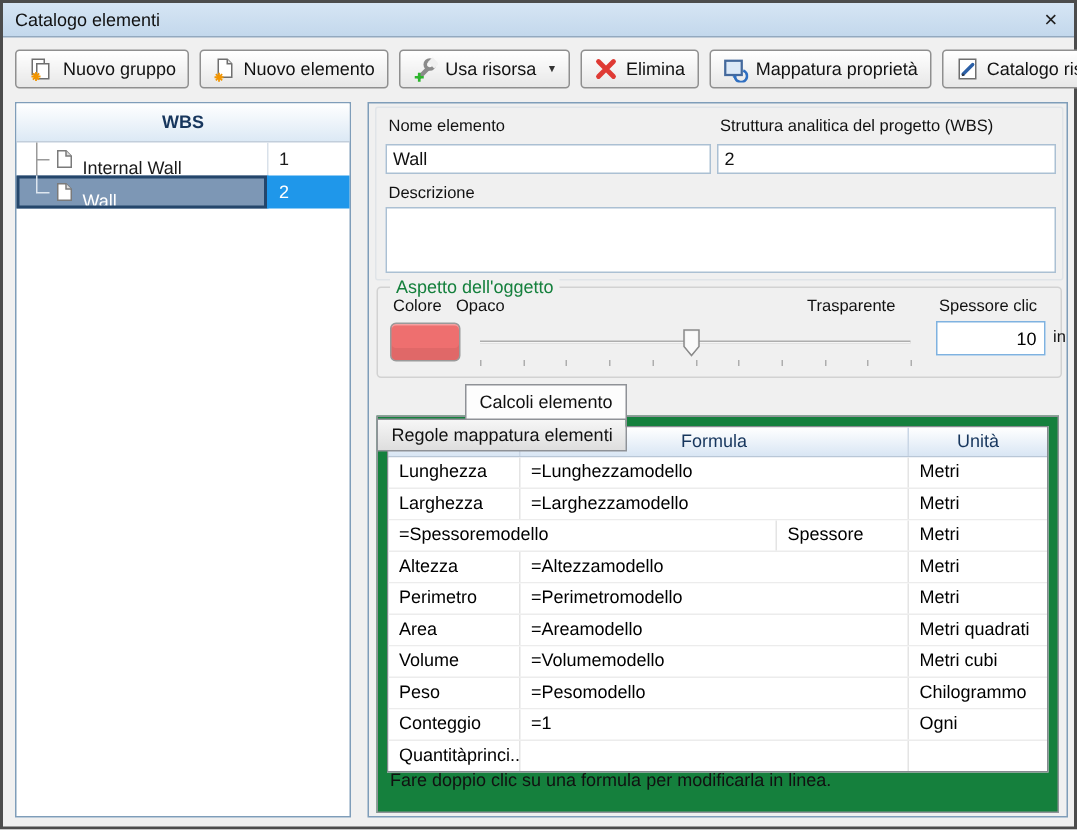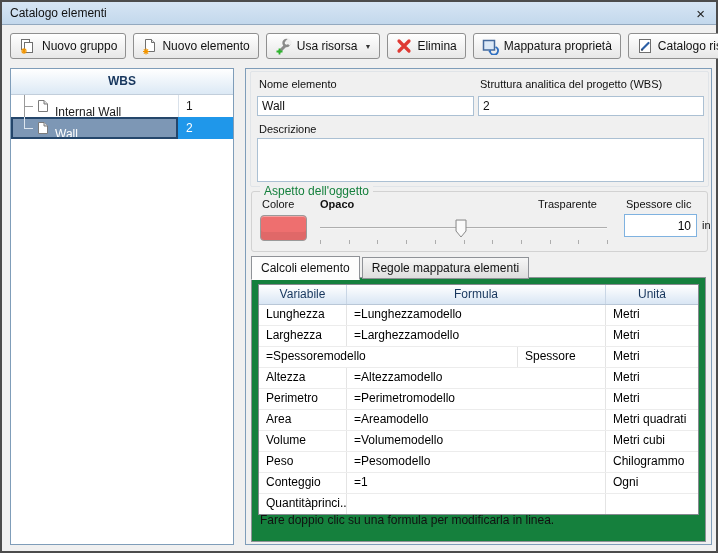--- a/index.html
+++ b/index.html
@@ -103,21 +103,21 @@
   .slider .thumb{position:absolute;top:0;width:12px;height:20px;}
   .slider .ticks{position:absolute;left:0;right:0;top:21px;height:5px;}
   .slider .tick{position:absolute;top:0;width:1px;height:4px;background:#adadad;}
   .spessore-input{
     position:absolute;left:372px;top:22px;width:73px;height:23px;box-sizing:border-box;
     border:1px solid #7fb2e0;background:#fff;font-family:inherit;font-size:12px;
     text-align:right;padding-right:5px;outline:none;
   }
   .unit-lbl{left:450px;top:27px;}
   
-  .tabs{position:absolute;left:5px;top:187px;display:flex;align-items:flex-end;z-index:2;}
+  .tabs{position:absolute;left:5px;top:187px;display:flex;align-items:flex-end;z-index:2;flex-direction:column;}
   .tab{
     height:20px;line-height:20px;padding:0 9px;font-size:12px;color:#111;
     background:linear-gradient(#f6f6f6,#dedede);
     border:1px solid #8f9297;margin-right:2px;
   }
   .tab.active{background:#fdfdfd;height:22px;line-height:22px;margin-bottom:-1px;border-bottom:1px solid #fdfdfd;}
   .tab-panel{
     position:absolute;left:5px;top:208px;width:455px;height:265px;box-sizing:border-box;
     background:#15803d;border:1px solid #8f9297;
   }
@@ -247,21 +247,21 @@
       <span class="lbl" style="left:229px;top:6px;">Struttura analitica del progetto (WBS)</span>
       <input class="txt" style="left: 227px; top: 24px; width: 226px;" value="2">
       <span class="lbl" style="left:8px;top:51px;">Descrizione</span>
       <textarea class="ta" style="left: 6px; top: 66px; width: 447px; height: 44px;"></textarea>
     </div>
 
     <div class="aspetto-group">
       <span class="legend">Aspetto dell'oggetto</span>
       <span class="lbl" style="left:10px;top:6px;">Colore</span>
       <div class="swatch" style="background: rgb(238, 111, 111);"></div>
-      <span class="lbl" style="left:68px;top:6px;font-weight:bold;">Opaco</span>
+      <span class="lbl" style="left:52px;top:6px;">Opaco</span>
       <span class="lbl" style="left:286px;top:6px;">Trasparente</span>
       <div class="slider">
         <div class="track"></div>
         <svg class="thumb" width="12" height="20" viewBox="0 0 12 20" style="left: calc(49% - 6px);">
           <path d="M1 1 h10 v11 l-5 6 l-5 -6 z" fill="#efefef" stroke="#8a8a8a"></path>
           <path d="M2 2 h8 v10 l-4 4.8 l-4 -4.8 z" fill="#fafafa" stroke="none"></path>
         </svg>
         <div class="ticks">
             <span class="tick" style="left: 0%;"></span>
             <span class="tick" style="left: 10%;"></span>

